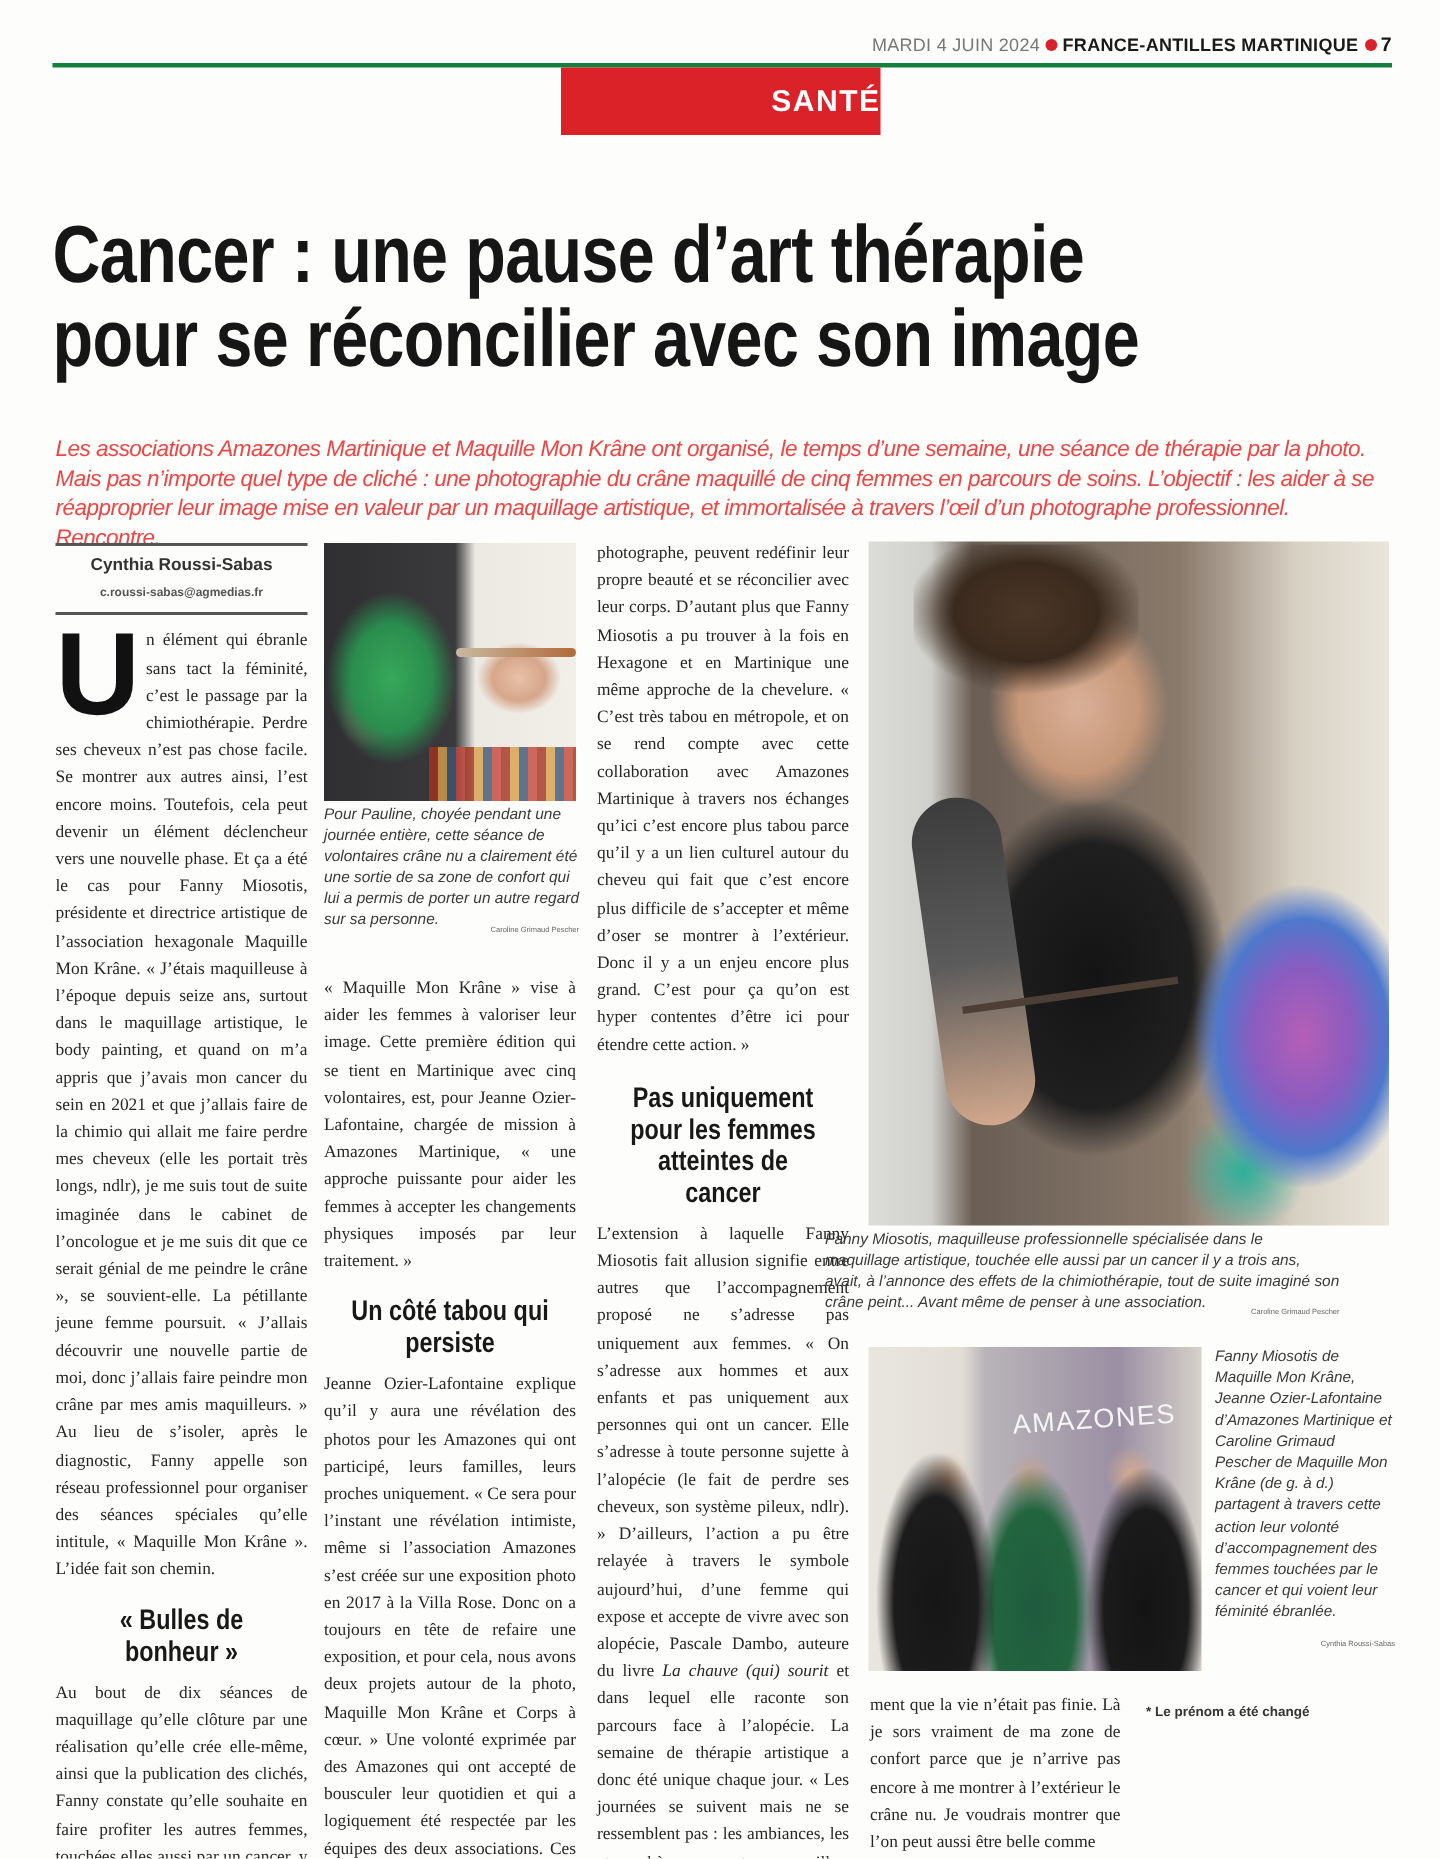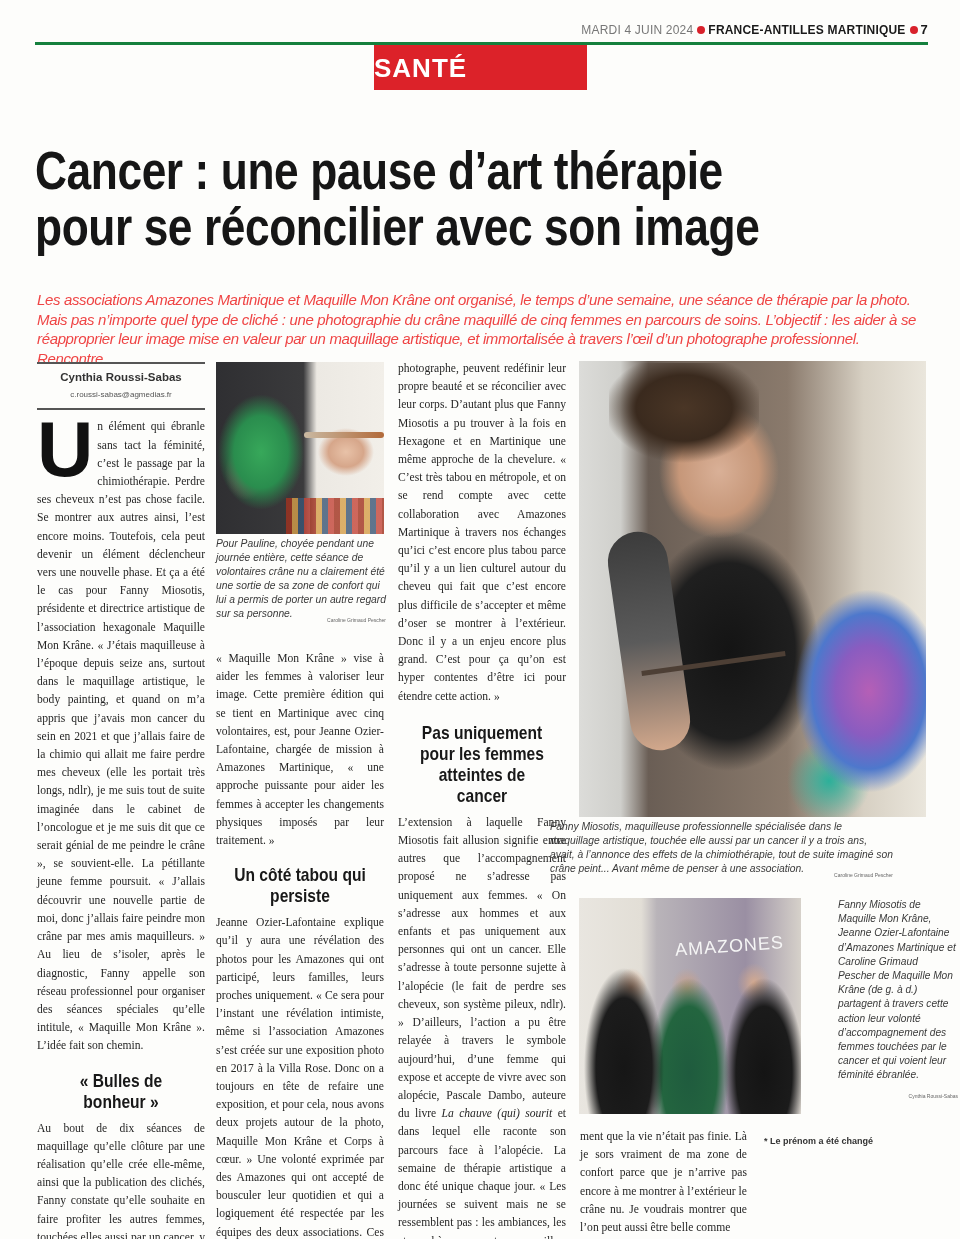--- a/index.html
+++ b/index.html
@@ -5,37 +5,37 @@
   * { box-sizing: border-box; margin: 0; padding: 0; }
   html, body { width: 960px; height: 1239px; background: #fdfdfb; overflow: hidden; }
   body { position: relative; font-family: "Liberation Serif", serif; color: #1d1d1d; }
 
   .topline { position: absolute; left: 35px; top: 19px; width: 893px; height: 26px; border-bottom: 3px solid #15803d; }
   .folio { position: absolute; right: 0; top: 3px; font-family: "Liberation Sans", sans-serif; font-size: 12px; letter-spacing: 0.2px; color: #777; white-space: nowrap; }
   .folio .pub { color: #1a1a1a; font-weight: bold; }
   .folio .dot { display: inline-block; width: 8px; height: 8px; border-radius: 50%; background: #d8212b; margin: 0 3px 0 4px; vertical-align: 0px; }
   .folio .page { color: #1a1a1a; font-weight: bold; font-size: 13px; }
 
-  .rubric { position: absolute; left: 374px; top: 45px; width: 213px; height: 45px; background: #dc2229; color: #fff; font-family: "Liberation Sans", sans-serif; font-weight: bold; font-size: 26px; letter-spacing: 1px; text-align: left; line-height: 46px; }
+  .rubric { position: absolute; left: 374px; top: 45px; width: 213px; height: 45px; background: #dc2229; color: #fff; font-family: "Liberation Sans", sans-serif; font-weight: bold; font-size: 20px; letter-spacing: 1px; text-align: right; line-height: 46px; }
 
   h1.headline { position: absolute; left: 35px; top: 142px; width: 900px; font-family: "Liberation Sans Narrow", "Liberation Sans", sans-serif; font-weight: bold; font-size: 54px; line-height: 56px; color: #161616; transform: scaleX(0.82); transform-origin: left top; letter-spacing: -0.5px; }
 
   .lede { position: absolute; left: 37px; top: 290px; width: 890px; font-family: "Liberation Sans", sans-serif; font-style: italic; font-size: 15px; line-height: 19.5px; color: #ef4444; letter-spacing: -0.35px; }
 
   .col { position: absolute; font-size: 11.6px; line-height: 18.2px; text-align: justify; color: #262626; hyphens: auto; }
   .col p { margin: 0; }
   .col1 { left: 37px; top: 362px; width: 168px; }
   .col2 { left: 216px; top: 362px; width: 168px; }
   .col3 { left: 398px; top: 360px; width: 168px; }
   .col4 { left: 580px; top: 1128px; width: 167px; }
   .col5 { left: 760px; top: 1128px; width: 167px; }
 
   .byline { border-top: 2px solid #555; border-bottom: 2px solid #555; padding: 4px 0 4px; text-align: center; margin-bottom: 8px; }
   .byline .name { font-family: "Liberation Sans", sans-serif; font-weight: bold; font-size: 11.5px; color: #333; }
-  .byline .email { font-family: "Liberation Sans", sans-serif; font-size: 8px; color: #555; }
+  .byline .email { font-family: "Liberation Sans", sans-serif; font-size: 8px; color: #555; font-weight: bold; }
 
   .dropcap { float: left; font-family: "Liberation Sans", sans-serif; font-weight: bold; font-size: 78px; line-height: 62px; margin: 0 4px -2px 0; color: #111; }
 
   .subhead { font-family: "Liberation Sans", sans-serif; font-weight: bold; font-size: 19px; line-height: 21px; text-align: center; color: #181818; margin: 14px 0 8px; transform: scaleX(0.82); }
 
   .photo { position: absolute; overflow: hidden; }
   .photo1 { left: 216px; top: 362px; width: 168px; height: 172px;
     background:
       radial-gradient(ellipse 60px 80px at 45px 90px, #37a85a 0%, #2a8d4e 45%, transparent 72%),
       radial-gradient(ellipse 30px 40px at 30px 110px, #b05070 0%, transparent 70%),
@@ -63,21 +63,21 @@
       radial-gradient(ellipse 16px 20px at 52px 90px, #c99a7d 0%, transparent 100%),
       radial-gradient(ellipse 16px 20px at 108px 90px, #caa088 0%, transparent 100%),
       radial-gradient(ellipse 17px 20px at 175px 85px, #d4aa90 0%, transparent 100%),
       linear-gradient(90deg, #e9e6e0 0%, #e2ded6 28%, #b9b4b9 35%, #9a8fa3 75%, #d6d1ca 100%); }
   .photo3 .banner { position: absolute; left: 96px; top: 38px; font-family: "Liberation Sans", sans-serif; font-size: 18px; color: #f5f5f5; letter-spacing: 1px; transform: rotate(-4deg); }
 
   .caption { position: absolute; font-family: "Liberation Sans", sans-serif; font-style: italic; font-size: 10.3px; line-height: 14.1px; color: #3a3a3a; }
   .caption .credit { font-style: normal; font-size: 5px; color: #666; float: right; margin-top: 6px; }
   .cap1 { left: 216px; top: 537px; width: 170px; }
   .cap2 { left: 550px; top: 820px; width: 343px; }
-  .cap3 { left: 810px; top: 898px; width: 120px; font-size: 10.2px; line-height: 14.2px; margin-left: 28px; }
+  .cap3 { left: 810px; top: 898px; width: 120px; font-size: 10.2px; line-height: 14.2px; }
 
   .footnote { font-family: "Liberation Sans", sans-serif; font-weight: bold; font-size: 9px; color: #333; margin-top: 4px; margin-left: 4px; text-align: left; }
 </style>
 </head>
 <body>
 
 <div class="topline">
   <div class="folio">
     <span>MARDI 4 JUIN 2024</span><span class="dot"></span><span class="pub">FRANCE-ANTILLES MARTINIQUE</span><span class="dot"></span><span class="page">7</span>
   </div>

